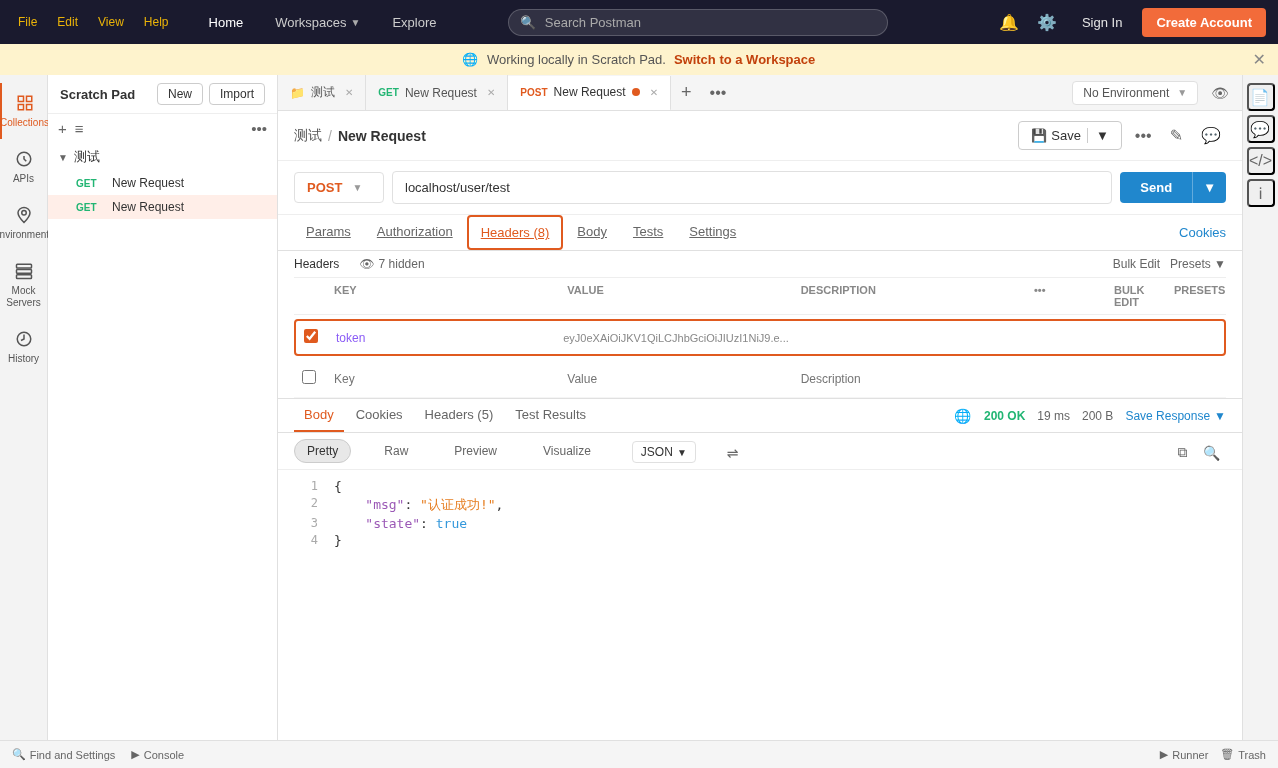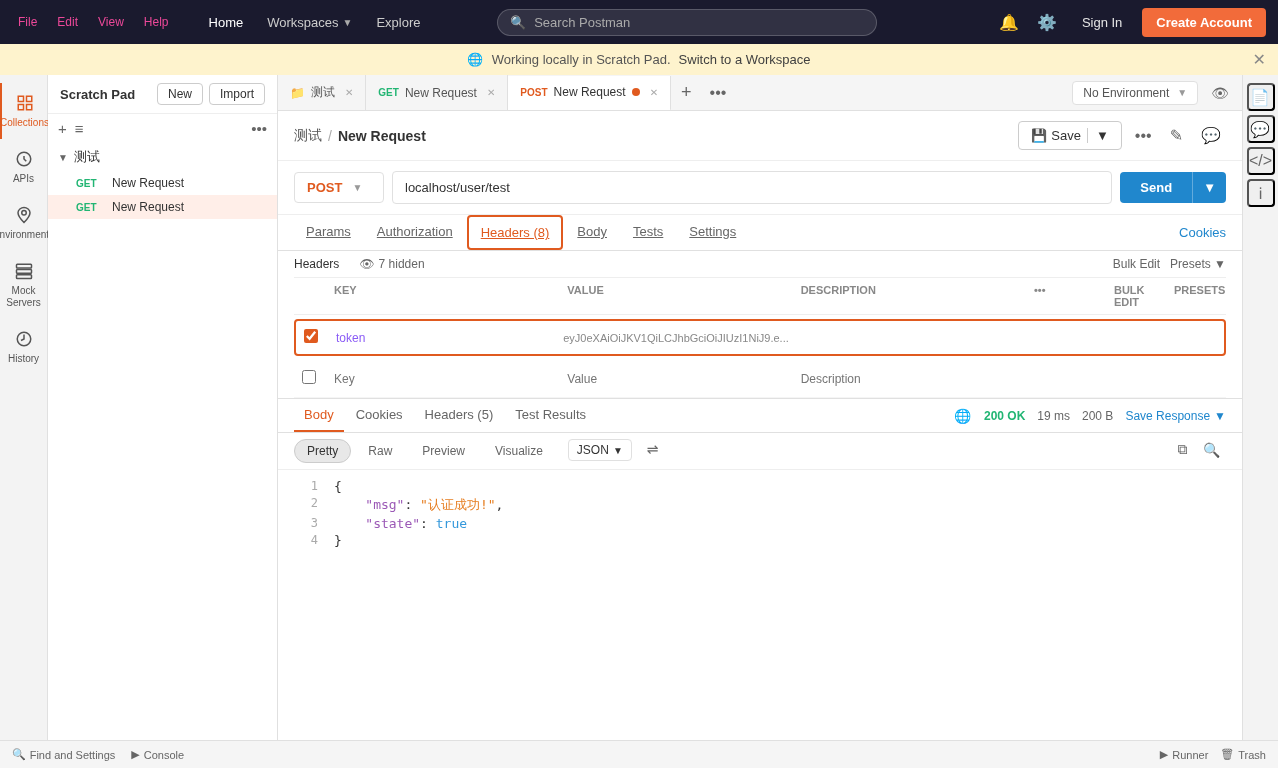--- a/index.html
+++ b/index.html
@@ -1,34 +1,34 @@
 <!DOCTYPE html>
 <html><head>
   <meta charset="utf-8">
   <style>
     * { box-sizing: border-box; margin: 0; padding: 0; }
     body { font-family: -apple-system, BlinkMacSystemFont, 'Segoe UI', sans-serif; font-size: 13px; background: #fff; overflow: hidden; width: 1278px; height: 768px; display: flex; flex-direction: column; }
 
     
     .top-nav { display: flex; align-items: center; background: #1a1a2e; height: 44px; padding: 0 12px; gap: 16px; flex-shrink: 0; }
     .menu-items { display: flex; gap: 8px; }
-    .menu-item { color: #ec4899; font-size: 12px; cursor: pointer; padding: 4px 6px; }
-    .nav-links { display: flex; align-items: flex-start; gap: 4px; margin-left: 8px; }
+    .menu-item { color: #eab308; font-size: 12px; cursor: pointer; padding: 4px 6px; }
+    .nav-links { display: flex; align-items: flex-start; gap: 12px; margin-left: 8px; }
     .nav-link { color: #ccc; font-size: 13px; padding: 6px 10px; border-radius: 4px; cursor: pointer; }
     .nav-link.active { color: #fff; }
     .workspaces-btn { display: flex; align-items: center; gap: 4px; color: #ccc; font-size: 13px; padding: 6px 10px; border-radius: 4px; cursor: pointer; }
     .search-bar { flex: 1; max-width: 380px; margin: 0 auto; background: rgba(255,255,255,0.1); border: 1px solid rgba(255,255,255,0.2); border-radius: 20px; display: flex; align-items: center; padding: 5px 12px; gap: 8px; cursor: pointer; }
     .search-bar-text { color: #aaa; font-size: 13px; }
     .nav-right { display: flex; align-items: center; gap: 8px; margin-left: auto; }
     .sign-in-btn { color: #e5e5e5; font-size: 13px; padding: 6px 12px; cursor: pointer; border-radius: 4px; }
     .create-account-btn { background: #f26b3a; color: #fff; font-size: 13px; font-weight: 600; padding: 7px 14px; border-radius: 4px; cursor: pointer; border: none; }
 
     
     .banner { background: #fef3cd; display: flex; align-items: center; justify-content: center; gap: 8px; padding: 8px; font-size: 13px; color: #555; flex-shrink: 0; position: relative; }
-    .banner-link { color: #404040; font-weight: 400; cursor: pointer; }
+    .banner-link { color: #c2410c; font-weight: 700; cursor: pointer; }
     .banner-close { position: absolute; right: 12px; cursor: pointer; color: #888; font-size: 16px; }
 
     
     .main-layout { display: flex; flex: 1; overflow: hidden; }
 
     
     .sidebar-icons { width: 48px; background: #f3f3f3; border-right: 1px solid #e0e0e0; display: flex; flex-direction: column; align-items: center; padding-top: 8px; flex-shrink: 0; }
     .sidebar-icon-item { display: flex; flex-direction: column; align-items: center; padding: 10px 0; cursor: pointer; width: 100%; gap: 4px; color: #555; font-size: 10px; }
     .sidebar-icon-item.active { color: #e05a1f; border-left: 2px solid #e05a1f; }
     .icon-svg { width: 20px; height: 20px; display: flex; align-items: center; justify-content: center; }
@@ -114,21 +114,21 @@
     .response-area { flex: 1; display: flex; flex-direction: column; overflow: hidden; border-top: 1px solid #e0e0e0; }
     .response-tabs-bar { display: flex; align-items: center; padding: 0 16px; border-bottom: 1px solid #e0e0e0; flex-shrink: 0; gap: 2px; }
     .resp-tab { padding: 8px 10px; font-size: 13px; color: #666; cursor: pointer; border-bottom: 2px solid transparent; }
     .resp-tab.active { color: #e05a1f; border-bottom-color: #e05a1f; }
     .resp-status { margin-left: auto; display: flex; align-items: center; gap: 12px; font-size: 12px; }
     .status-ok { color: #22b573; font-weight: 600; }
     .status-time { color: #666; }
     .status-size { color: #666; }
     .save-response-btn { color: #2087cd; font-size: 12px; cursor: pointer; display: flex; align-items: center; gap: 4px; }
 
-    .response-view-tabs { display: flex; align-items: flex-start; padding: 6px 16px; gap: 4px; border-bottom: 1px solid #eee; flex-shrink: 0; }
+    .response-view-tabs { display: flex; align-items: flex-end; padding: 6px 16px; gap: 20px; border-bottom: 1px solid #eee; flex-shrink: 0; }
     .view-tab { padding: 4px 12px; font-size: 12px; color: #666; cursor: pointer; border-radius: 20px; border: 1px solid transparent; }
     .view-tab.active { background: #e8e8e8; color: #333; border-color: #ccc; }
     .format-select { margin-left: 8px; border: 1px solid #e0e0e0; border-radius: 4px; padding: 3px 8px; font-size: 12px; color: #333; cursor: pointer; background: #fff; display: flex; align-items: center; gap: 4px; }
     .view-icons { margin-left: auto; display: flex; gap: 6px; }
     .view-icon-btn { background: none; border: none; cursor: pointer; color: #666; font-size: 14px; padding: 2px 5px; }
 
     
     .code-block { flex: 1; overflow-y: auto; padding: 8px 0; background: #fff; font-family: 'Consolas', 'Monaco', monospace; font-size: 13px; }
     .code-line { display: flex; align-items: flex-start; padding: 1px 16px; }
     .line-num { color: #aaa; width: 24px; text-align: right; margin-right: 16px; flex-shrink: 0; font-size: 12px; }

